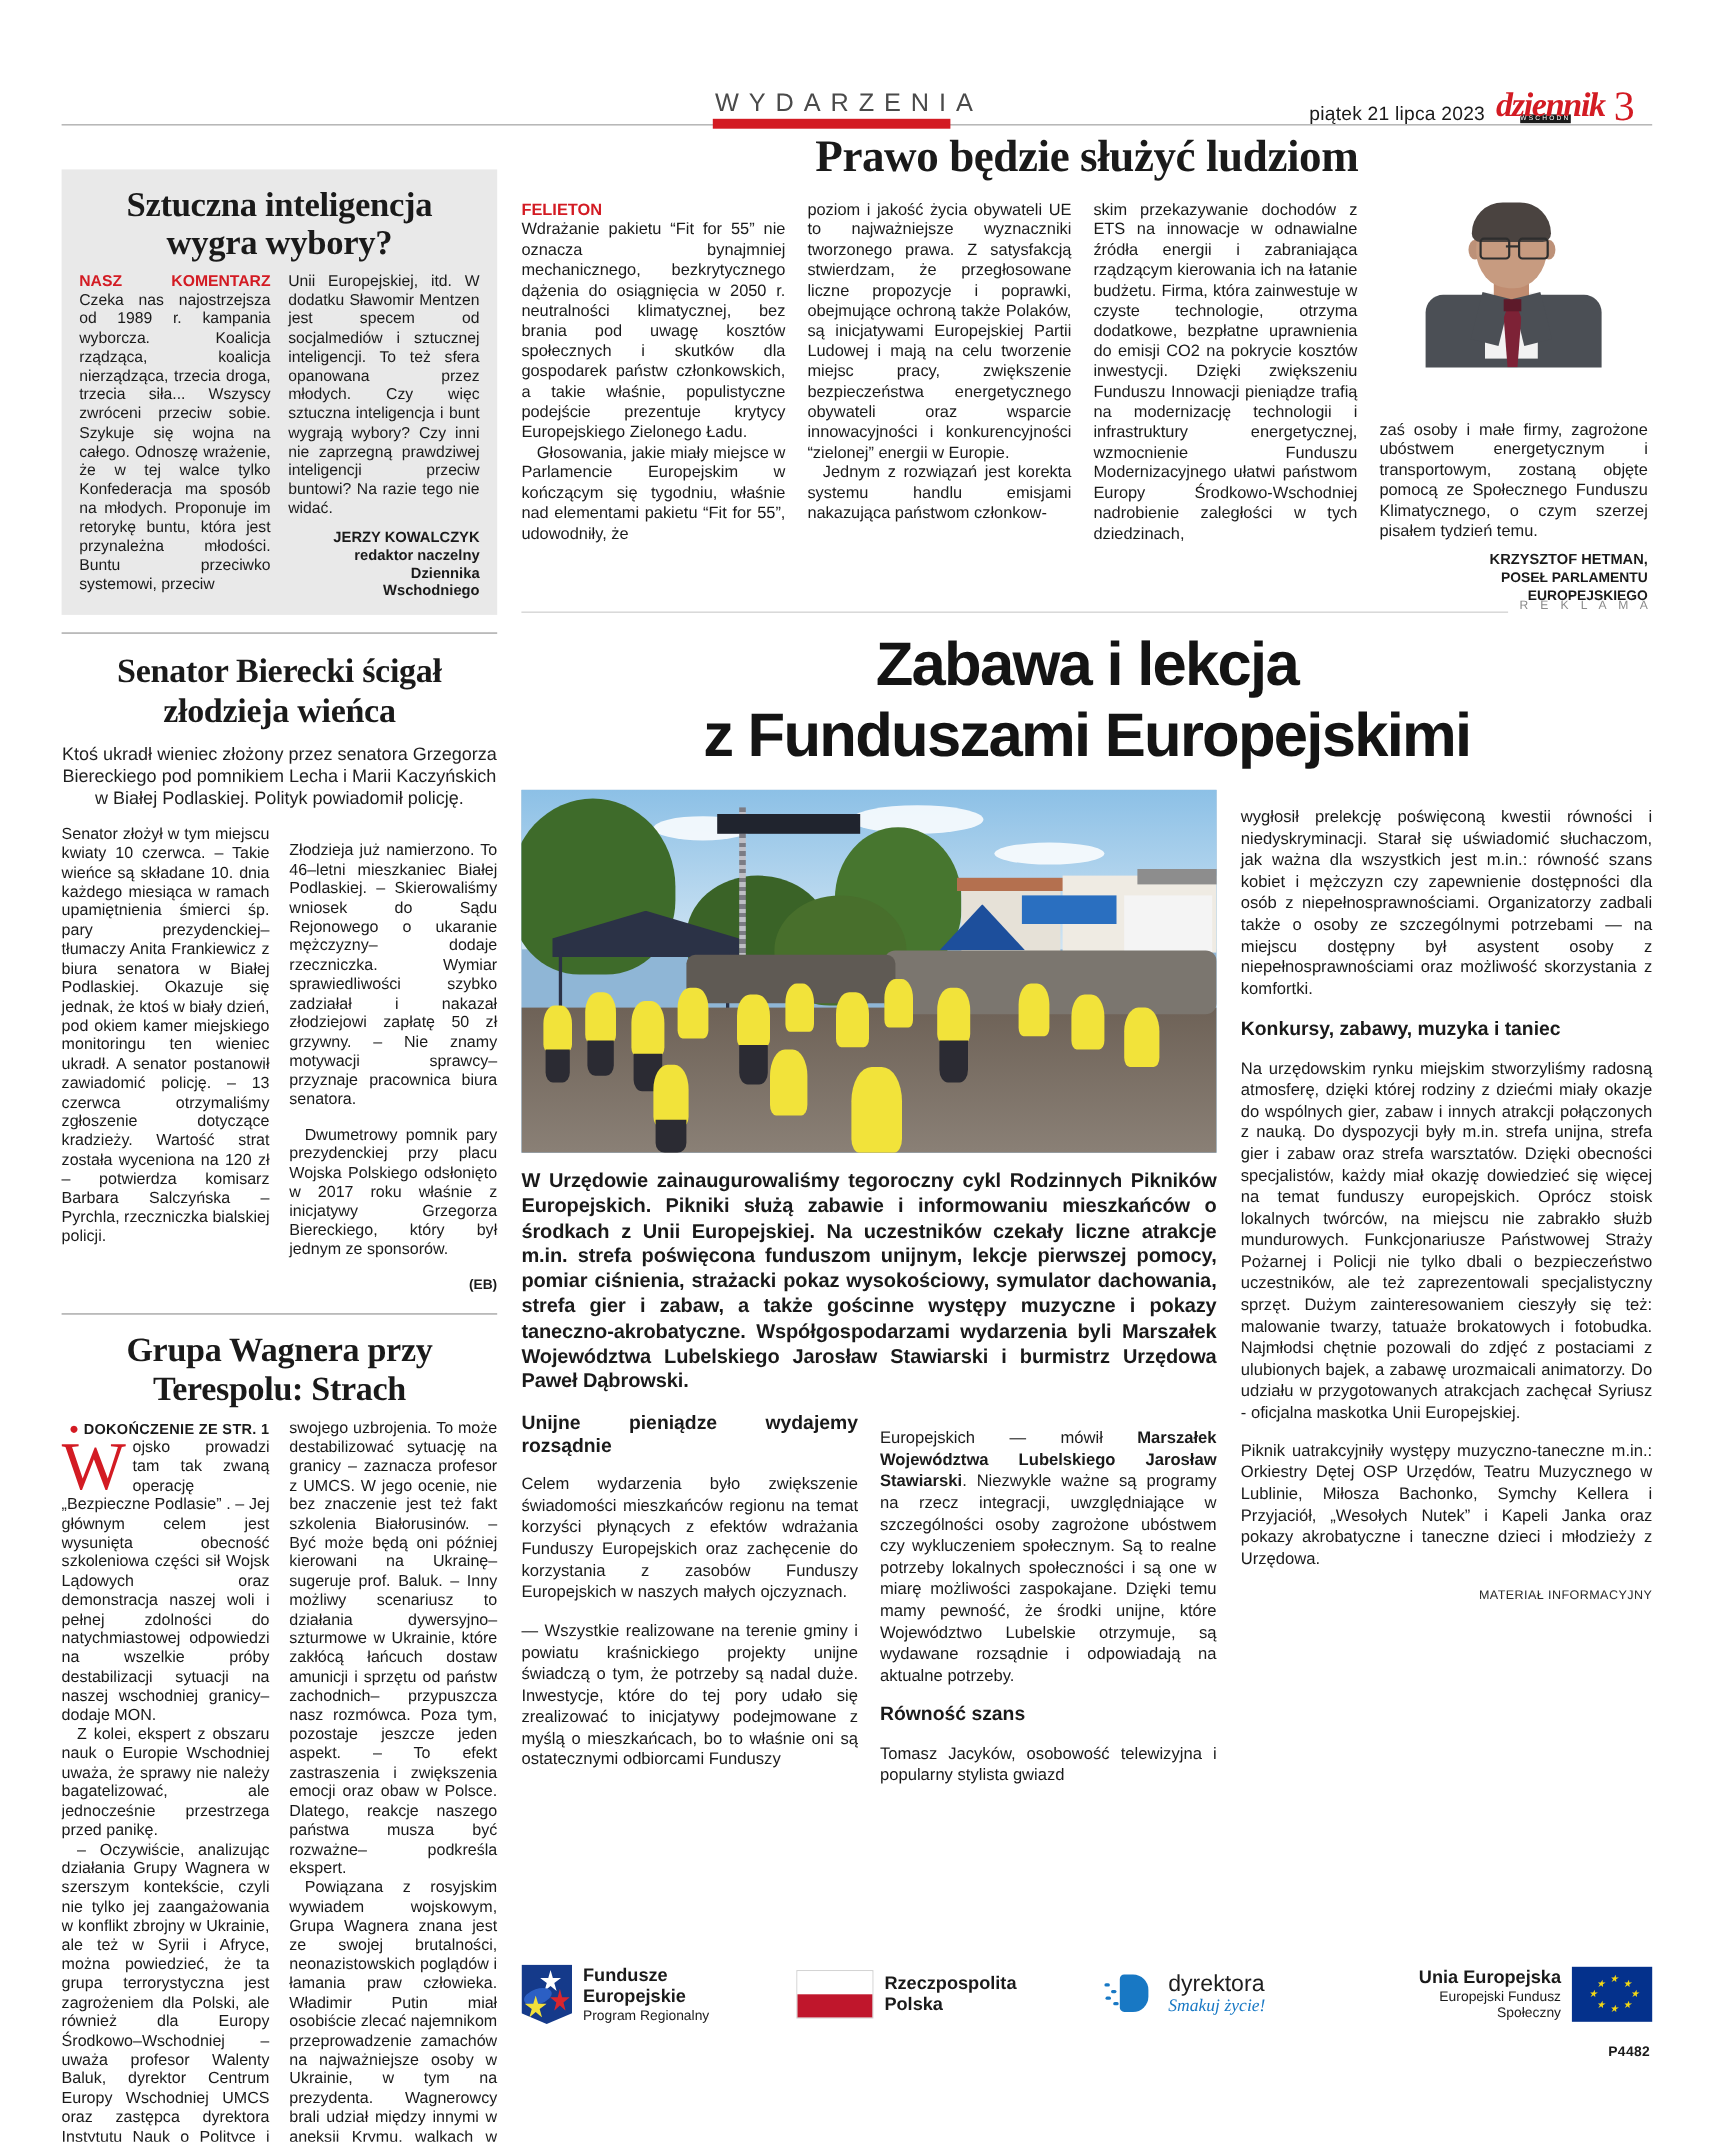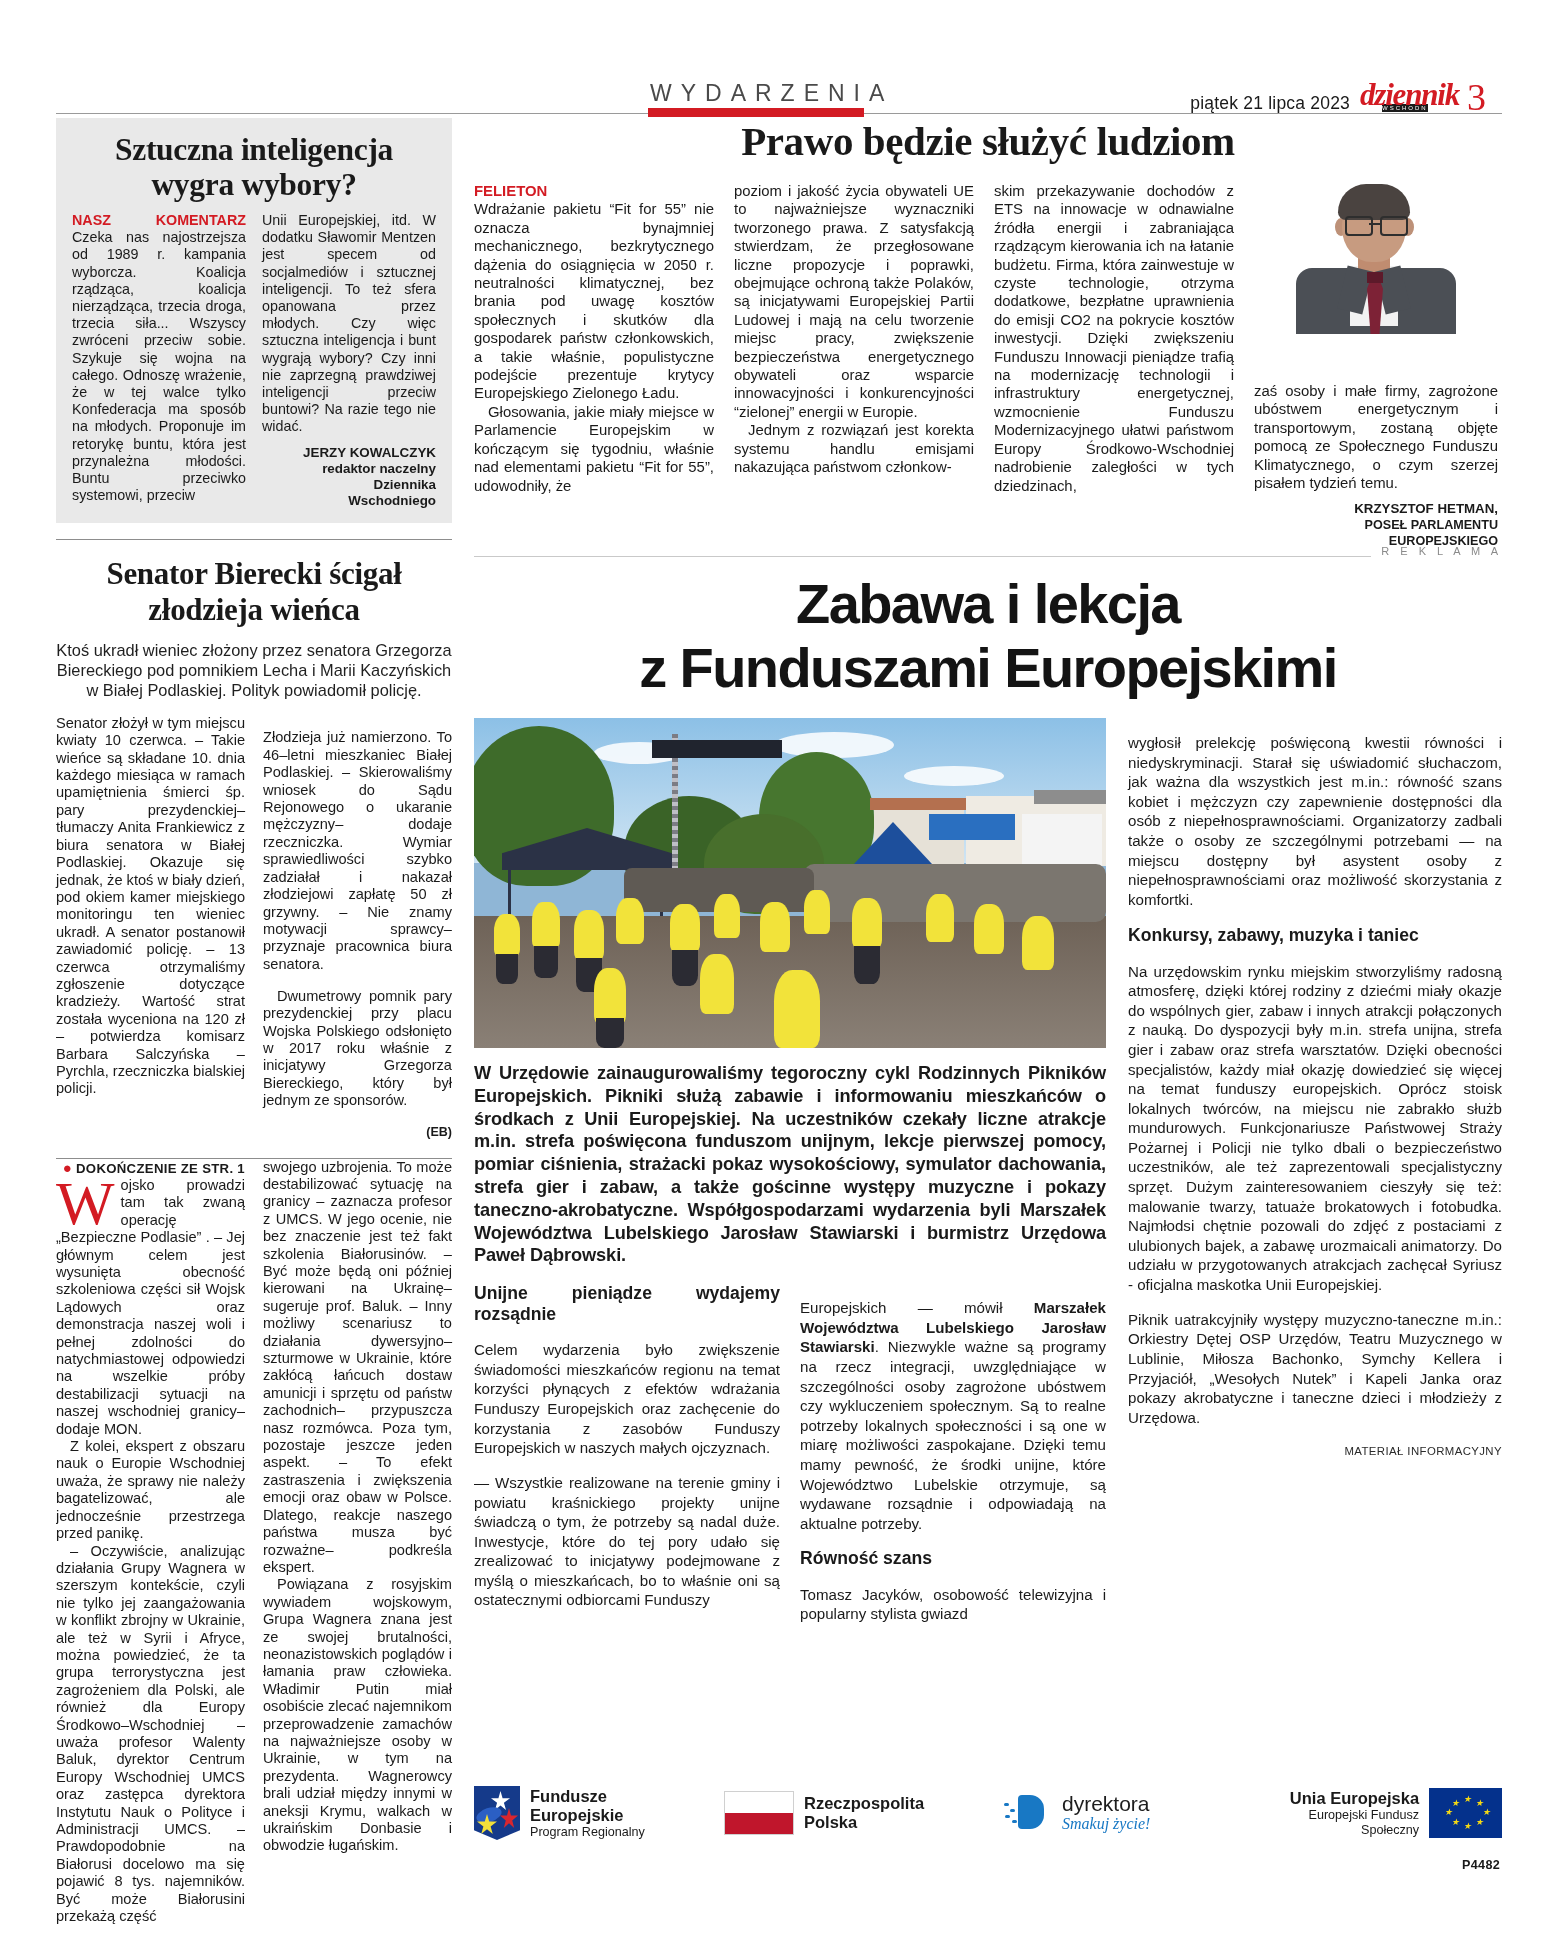--- a/index.html
+++ b/index.html
@@ -13,21 +13,21 @@
   .mast-underline{position:absolute;left:592px;bottom:-3px;width:216px;height:9px;background:#d31b23;}
   .mast-date{position:absolute;right:152px;bottom:0;font-size:17.5px;color:#1a1a1a;letter-spacing:.2px;}
   .mast-logo{position:absolute;right:50px;bottom:2px;width:92px;}
   .mast-logo .lg{font-family:"Liberation Serif",serif;font-weight:700;font-style:italic;font-size:31px;color:#d31b23;letter-spacing:-1.2px;line-height:.95;}
   .mast-logo .lg-sub{background:#1a1a1a;color:#fff;font-size:6px;letter-spacing:2px;text-align:center;padding:1px 0;width:46px;margin-left:22px;margin-top:-5px;}
   .mast-pageno{position:absolute;right:16px;bottom:-2px;font-family:"Liberation Serif",serif;font-size:38px;color:#d31b23;line-height:1;}
 
   
   .leftcol{position:absolute;left:56px;top:118px;width:396px;}
 
-  .box-ai{background:#e9e9e9;padding:14px 16px 14px 16px;box-sizing:border-box;width:396px;}
+  .box-ai{background:#e9e9e9;padding:14px 16px 14px 16px;box-sizing:border-box;width:396px;margin-top:36px;}
   .box-ai h2{margin:0 0 10px 0;font-family:"Liberation Serif",serif;font-weight:700;font-size:31.5px;line-height:35px;text-align:center;letter-spacing:-.3px;}
   .ai-cols{display:flex;gap:16px;}
   .ai-cols .c{width:50%;font-size:14.3px;line-height:17.2px;text-align:justify;}
   .kicker-red{color:#d31b23;font-weight:700;}
   .sig{text-align:right;font-weight:700;font-size:13.4px;line-height:16px;margin-top:9px;}
 
   .hr-thin{height:1px;background:#8d8d8d;margin:16px 0 0 0;}
 
   .art2 h2{margin:16px 0 12px 0;font-family:"Liberation Serif",serif;font-weight:700;font-size:31px;line-height:36px;text-align:center;letter-spacing:-.3px;}
   .lead{font-size:16.4px;line-height:20.4px;text-align:center;color:#1f1f1f;margin-bottom:14px;}
@@ -175,20 +175,24 @@
         <div class="c">
           <p>Złodzieja już namierzono. To 46–letni mieszkaniec Białej Podlaskiej. – Skierowaliśmy wniosek do Sądu Rejonowego o ukaranie mężczyzny– dodaje rzeczniczka. Wymiar sprawiedliwości szybko zadziałał i nakazał złodziejowi zapłatę 50 zł grzywny. – Nie znamy motywacji sprawcy– przyznaje pracownica biura senatora.</p>
           <p style="text-indent:14px;margin-top:0;">Dwumetrowy pomnik pary prezydenckiej przy placu Wojska Polskiego odsłonięto w 2017 roku właśnie z inicjatywy Grzegorza Biereckiego, który był jednym ze sponsorów.</p>
           <div class="eb">(EB)</div>
         </div>
       </div>
     </div>
 
     <div class="art3">
       <div class="hr-thin"></div>
+      <h2>
+        <span>Grupa Wagnera przy</span><br>
+        <span>Terespolu: Strach</span>
+      </h2>
       <div class="two-col">
         <div class="c">
           <div class="cont-line"><span class="bullet-red">●</span> <span>DOKOŃCZENIE ZE STR. 1</span></div>
           <div style="overflow:hidden;">
             <span class="dropcap">W</span>
             <span><span style="display: block;">ojsko prowadzi tam tak zwaną operację „Bezpieczne Podlasie” . – Jej głównym celem jest wysunięta obecność szkoleniowa części sił Wojsk Lądowych oraz demonstracja naszej woli i pełnej zdolności do natychmiastowej odpowiedzi na wszelkie próby destabilizacji sytuacji na naszej wschodniej granicy– dodaje MON.</span><span style="display: block; text-indent: 14px;">Z kolei, ekspert z obszaru nauk o Europie Wschodniej uważa, że sprawy nie należy bagatelizować, ale jednocześnie przestrzega przed panikę.</span><span style="display: block; text-indent: 14px;">– Oczywiście, analizując działania Grupy Wagnera w szerszym kontekście, czyli nie tylko jej zaangażowania w konflikt zbrojny w Ukrainie, ale też w Syrii i Afryce, można powiedzieć, że ta grupa terrorystyczna jest zagrożeniem dla Polski, ale również dla Europy Środkowo–Wschodniej – uważa profesor Walenty Baluk, dyrektor Centrum Europy Wschodniej UMCS oraz zastępca dyrektora Instytutu Nauk o Polityce i Administracji UMCS. – Prawdopodobnie na Białorusi docelowo ma się pojawić 8 tys. najemników. Być może Białorusini przekażą część</span></span>
           </div>
         </div>
         <div class="c">
           <div>

